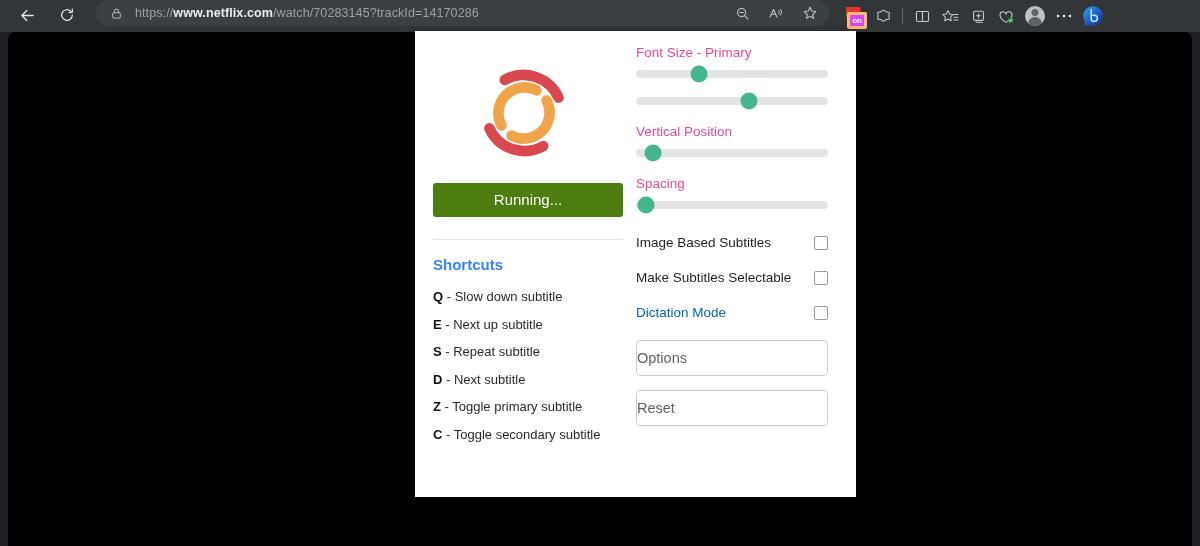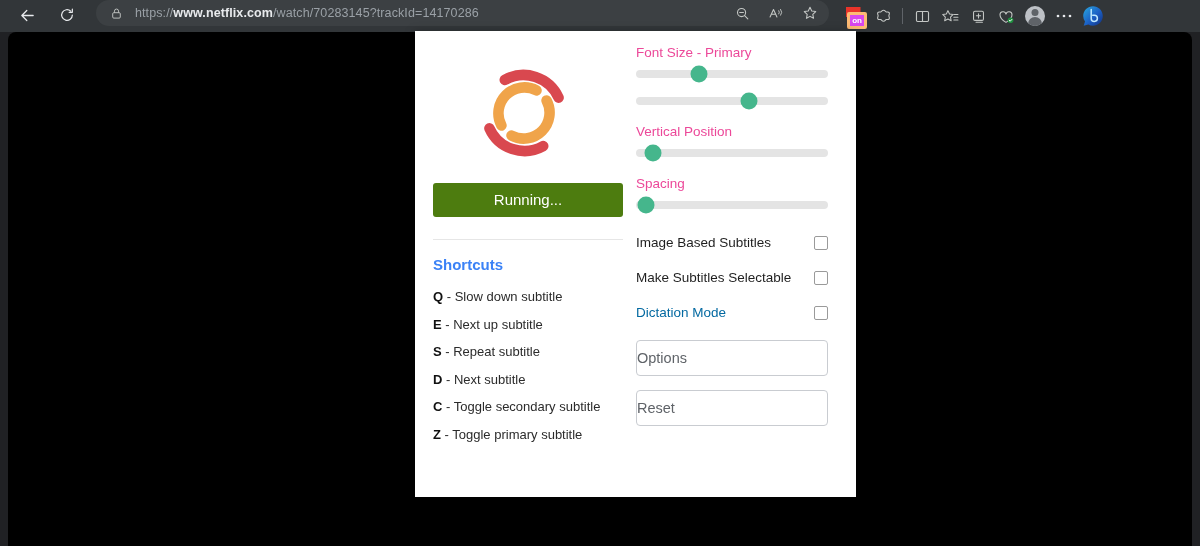--- a/index.html
+++ b/index.html
@@ -398,23 +398,23 @@
     <div id="shortcuts-list">
       <div class="shortcut-row"><span class="shortcut-key">Q</span><span> - </span><span>Slow down subtitle</span></div>
 
       <div class="shortcut-row"><span class="shortcut-key">E</span><span> - </span><span>Next up subtitle</span></div>
 
 
       <div class="shortcut-row"><span class="shortcut-key">S</span><span> - </span><span>Repeat subtitle</span></div>
 
       <div class="shortcut-row"><span class="shortcut-key">D</span><span> - </span><span>Next subtitle</span></div>
 
+      <div class="shortcut-row"><span class="shortcut-key">Z</span><span> - </span><span>Toggle primary subtitle</span></div>
+
       <div class="shortcut-row"><span class="shortcut-key">C</span><span> - </span><span>Toggle secondary subtitle</span></div>
-
-      <div class="shortcut-row"><span class="shortcut-key">Z</span><span> - </span><span>Toggle primary subtitle</span></div>
     </div>
   </div>
 
   <div id="popup-right">
 
     <div class="field-label">Font Size - Primary</div>
     <div class="slider">
       <div class="slider-thumb" style="left:33%"></div>
     </div>
 

